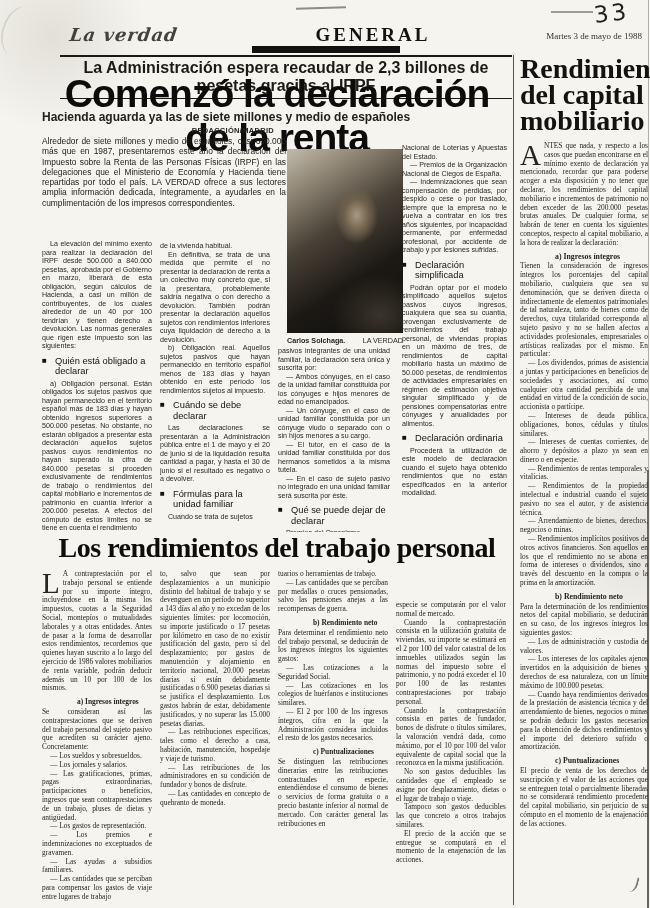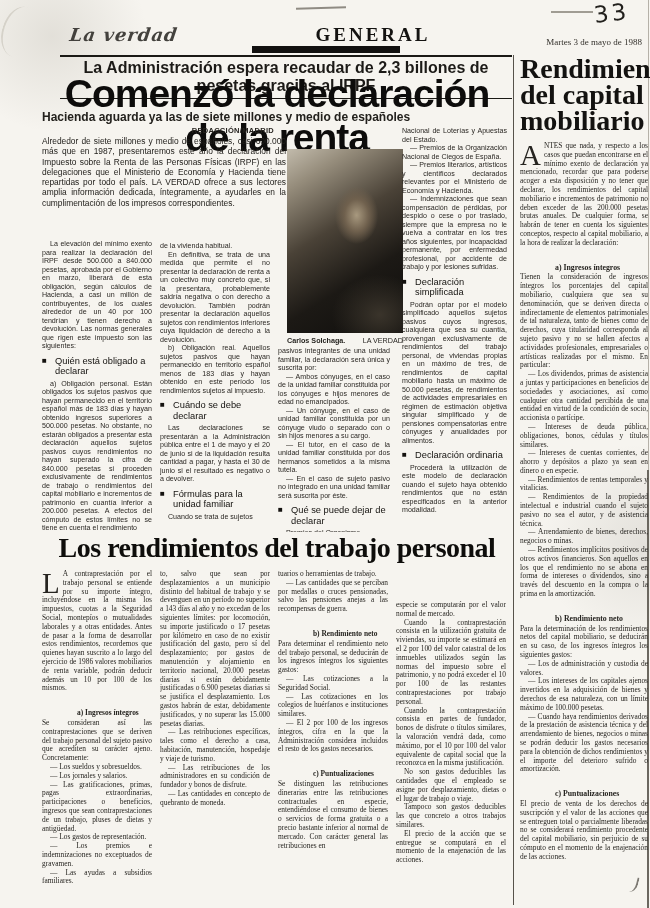--- a/index.html
+++ b/index.html
@@ -8,21 +8,21 @@
         background-image:radial-gradient(circle at 8% 4%, rgba(190,186,176,.35), transparent 9%),
                          radial-gradient(circle at 99% 60%, rgba(120,115,105,.15), transparent 12%);}
   .abs{position:absolute;}
 
   
   .logo{left:70px;top:24px;font-family:"DejaVu Serif",serif;font-style:italic;font-weight:bold;
         font-size:18px;transform:skewX(-8deg);letter-spacing:1px;color:#262420;opacity:.85;}
   .section-title{left:0;top:24px;width:650px;text-align:center;font-family:"Liberation Serif",serif;
         font-size:19px;font-weight:bold;letter-spacing:3px;color:#141311;margin-left:48px;}
   .section-bar{left:252px;top:46px;width:148px;height:7px;background:#121110;}
-  .page-date{left:430px;top:31px;width:212px;text-align:right;font-size:9px;color:#33302b;margin-top:6px;}
+  .page-date{left:430px;top:31px;width:212px;text-align:right;font-size:9px;color:#33302b;}
   .hand33{left:594px;top:0px;font-family:"DejaVu Sans",sans-serif;font-size:23px;color:#22201d;
         transform:rotate(-7deg);letter-spacing:3px;}
   .dash-a{left:296px;top:7px;width:50px;height:2px;background:#8f8b83;transform:rotate(-2deg);}
   .dash-b{left:551px;top:11px;width:42px;height:2px;background:#a09c93;}
   .scribble{left:2px;top:6px;width:34px;height:52px;border-left:2px solid #ccc8be;
         border-radius:50%;transform:rotate(18deg);opacity:.7;}
   .corner-mark{left:626px;top:876px;width:10px;height:16px;border-right:2px solid #55514a;
         border-radius:0 0 60% 0;transform:rotate(14deg);opacity:.75;}
   .edge-line{left:647px;top:470px;width:2px;height:438px;background:#6b675f;}
   .edge-line2{left:648px;top:0;width:1px;height:470px;background:#b5b1a8;}
@@ -44,21 +44,21 @@
   
   .col{overflow:hidden;text-align:justify;hyphens:auto;}
   .sans-col{font-family:"Liberation Sans",sans-serif;font-size:7.1px;line-height:8.5px;color:#2a2723;}
   .serif-col{font-family:"Liberation Serif",serif;font-size:7.4px;line-height:8.8px;color:#262420;}
   .fi{margin:0;}
   .fi-p{text-indent:8px;}
   .fi-cont{text-indent:0;}
   .fi-h{font-weight:normal;font-size:9.3px;line-height:10.5px;margin:5px 0 3px;padding-left:13px;
         position:relative;text-align:left;font-family:"Liberation Sans",sans-serif;color:#14120f;}
   .fi-h::before{content:"■";position:absolute;left:0;top:0;font-size:8px;}
-  .fi-ah{font-weight:bold;text-align:left;margin-top:16px;margin-bottom:1px;padding-left:35px;}
+  .fi-ah{font-weight:bold;text-align:left;margin-top:5px;margin-bottom:1px;padding-left:35px;}
   .fi-dc{text-indent:0;}
   .dropcap{float:left;font-size:29px;line-height:24px;padding:1px 3px 0 0;font-family:"Liberation Serif",serif;}
 
   
   .photo{left:287px;top:149px;width:116px;height:184px;
       background:
         radial-gradient(ellipse 30px 40px at 60% 36%, #a8997f 0%, #70614e 40%, rgba(40,35,28,0) 72%),
         radial-gradient(ellipse 60px 50px at 80% 90%, #3a342b 0%, rgba(20,18,15,0) 80%),
         linear-gradient(148deg, #c2bbac 0%, #968d7c 16%, #4a4237 42%, #1c1915 68%, #0f0e0c 100%);}
   .caption{left:287px;top:336px;width:116px;display:flex;justify-content:space-between;
@@ -78,21 +78,21 @@
   .bot-headline{left:42px;top:532px;width:470px;text-align:center;font-family:"Liberation Serif",serif;
         font-size:28px;font-weight:bold;letter-spacing:-.5px;color:#0e0d0b;}
   .b1{left:42px;top:570px;width:110px;height:332px;}
   .b2{left:160px;top:570px;width:110px;height:332px;}
   .b3{left:278px;top:570px;width:110px;height:332px;}
   .b4{left:396px;top:570px;width:110px;height:332px;margin-top:31px;}
   
   .t1{left:42px;top:240px;width:110px;height:292px;}
   .t2{left:160px;top:242px;width:110px;height:290px;}
   .t3{left:278px;top:347px;width:112px;height:185px;}
-  .t4{left:402px;top:127px;width:105px;height:405px;}
+  .t4{left:402px;top:144px;width:105px;height:405px;}
 </style>
 </head>
 <body>
 
 <div class="page">
 
   <div class="abs scribble"></div>
   <div class="abs dash-a"></div>
   <div class="abs dash-b"></div>
   <div class="abs hand33">33</div>
@@ -136,21 +136,20 @@
       <div class="fi fi-p">— Ambos cónyuges, en el caso de la unidad familiar constituida por los cónyuges e hijos menores de edad no emancipados.</div>
       <div class="fi fi-p">— Un cónyuge, en el caso de unidad familiar constituida por un cónyuge viudo o separado con o sin hijos menores a su cargo.</div>
       <div class="fi fi-p">— El tutor, en el caso de la unidad familiar constituida por dos hermanos sometidos a la misma tutela.</div>
       <div class="fi fi-p">— En el caso de sujeto pasivo no integrado en una unidad familiar será suscrita por éste.</div>
       <div class="fi fi-h">Qué se puede dejar de declarar</div>
       <div class="fi fi-p">Premios del Organismo</div>
     </div>
   <div class="abs col sans-col t4">
       <div class="fi fi-cont">Nacional de Loterías y Apuestas del Estado.</div>
       <div class="fi fi-p">— Premios de la Organización Nacional de Ciegos de España.</div>
-      <div class="fi fi-p">— Premios literarios, artísticos y científicos declarados relevantes por el Ministerio de Economía y Hacienda.</div>
       <div class="fi fi-p">— Indemnizaciones que sean compensación de pérdidas, por despido o cese o por traslado, siempre que la empresa no le vuelva a contratar en los tres años siguientes, por incapacidad permanente, por enfermedad profesional, por accidente de trabajo y por lesiones sufridas.</div>
       <div class="fi fi-h">Declaración simplificada</div>
       <div class="fi fi-p">Podrán optar por el modelo simplificado aquellos sujetos pasivos cuyos ingresos, cualquiera que sea su cuantía, provengan exclusivamente de rendimientos del trabajo personal, de viviendas propias en un máximo de tres, de rendimientos de capital mobiliario hasta un máximo de 50.000 pesetas, de rendimientos de actividades empresariales en régimen de estimación objetiva singular simplificado y de pensiones compensatorias entre cónyuges y anualidades por alimentos.</div>
       <div class="fi fi-h">Declaración ordinaria</div>
       <div class="fi fi-p">Procederá la utilización de este modelo de declaración cuando el sujeto haya obtenido rendimientos que no están especificados en la anterior modalidad.</div>
     </div>
 
   <div class="abs vrule"></div>
 
   <div class="abs sb-title">Rendimiento del capital mobiliario</div>
@@ -178,20 +177,21 @@
   <div class="abs col serif-col b1">
       <div class="fi fi-dc"><span class="dropcap">L</span>A contraprestación por el trabajo personal se entiende por su importe íntegro, incluyéndose en la misma los impuestos, cuotas a la Seguridad Social, montepíos o mutualidades laborales y a otras entidades. Antes de pasar a la forma de desarrollar estos rendimientos, recordemos que quienes hayan suscrito a lo largo del ejercicio de 1986 valores mobiliarios de renta variable, podrán deducir además un 10 por 100 de los mismos.</div>
       <div class="fi fi-ah">a) Ingresos íntegros</div>
       <div class="fi fi-cont">Se consideran así las contraprestaciones que se deriven del trabajo personal del sujeto pasivo que acrediten su carácter ajeno. Concretamente:</div>
       <div class="fi fi-p">— Los sueldos y sobresueldos.</div>
       <div class="fi fi-p">— Los jornales y salarios.</div>
       <div class="fi fi-p">— Las gratificaciones, primas, pagas extraordinarias, participaciones o beneficios, ingresos que sean contraprestaciones de un trabajo, pluses de dietas y antigüedad.</div>
       <div class="fi fi-p">— Los gastos de representación.</div>
       <div class="fi fi-p">— Los premios e indemnizaciones no exceptuados de gravamen.</div>
       <div class="fi fi-p">— Las ayudas a subsidios familiares.</div>
+      <div class="fi fi-p">— Las cantidades que se perciban para compensar los gastos de viaje entre lugares de trabajo</div>
     </div>
   <div class="abs col serif-col b2">
       <div class="fi fi-cont">to, salvo que sean por desplazamientos a un municipio distinto del habitual de trabajo y se devenguen en un período no superior a 143 días al año y no excedan de los siguientes límites: por locomoción, su importe justificado o 17 pesetas por kilómetro en caso de no existir justificación del gasto, pero sí del desplazamiento; por gastos de manutención y alojamiento en territorio nacional, 20.000 pesetas diarias si están debidamente justificadas o 6.900 pesetas diarias si se justifica el desplazamiento. Los gastos habrán de estar, debidamente justificados, y no superar las 15.000 pesetas diarias.</div>
       <div class="fi fi-p">— Las retribuciones específicas, tales como el derecho a casa, habitación, manutención, hospedaje y viaje de turismo.</div>
       <div class="fi fi-p">— Las retribuciones de los administradores en su condición de fundador y bonos de disfrute.</div>
       <div class="fi fi-p">— Las cantidades en concepto de quebranto de moneda.</div>
     </div>
   <div class="abs col serif-col b3">
       <div class="fi fi-cont">tuarios o herramientas de trabajo.</div>
       <div class="fi fi-p">— Las cantidades que se perciban por medallas o cruces pensionadas, salvo las pensiones anejas a las recompensas de guerra.</div>

